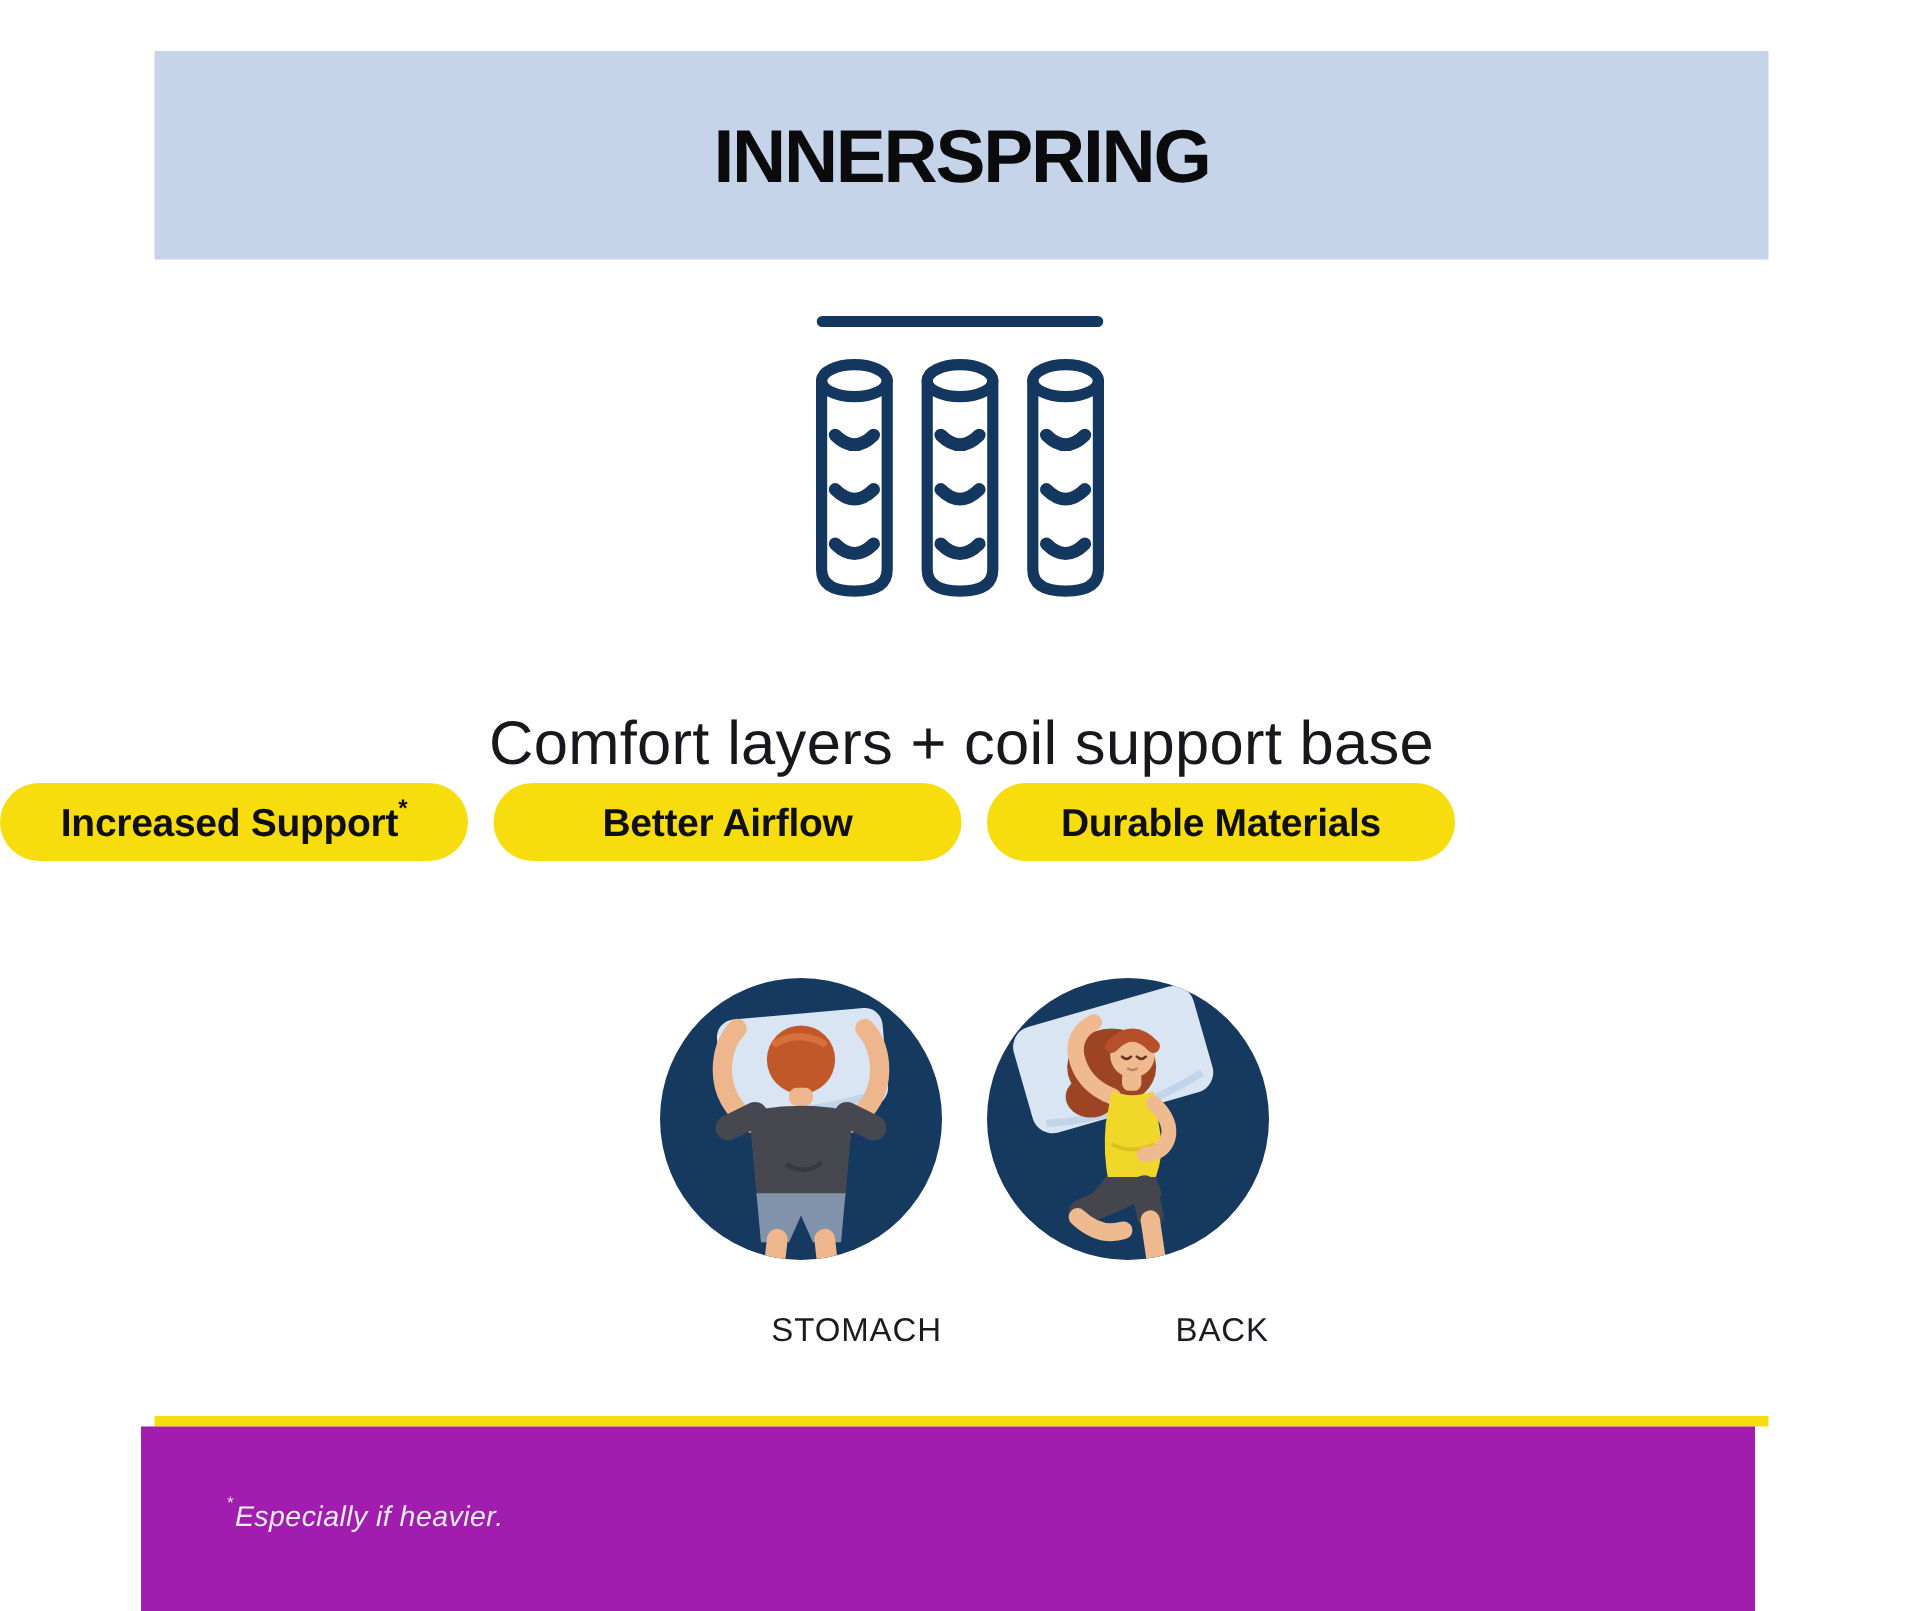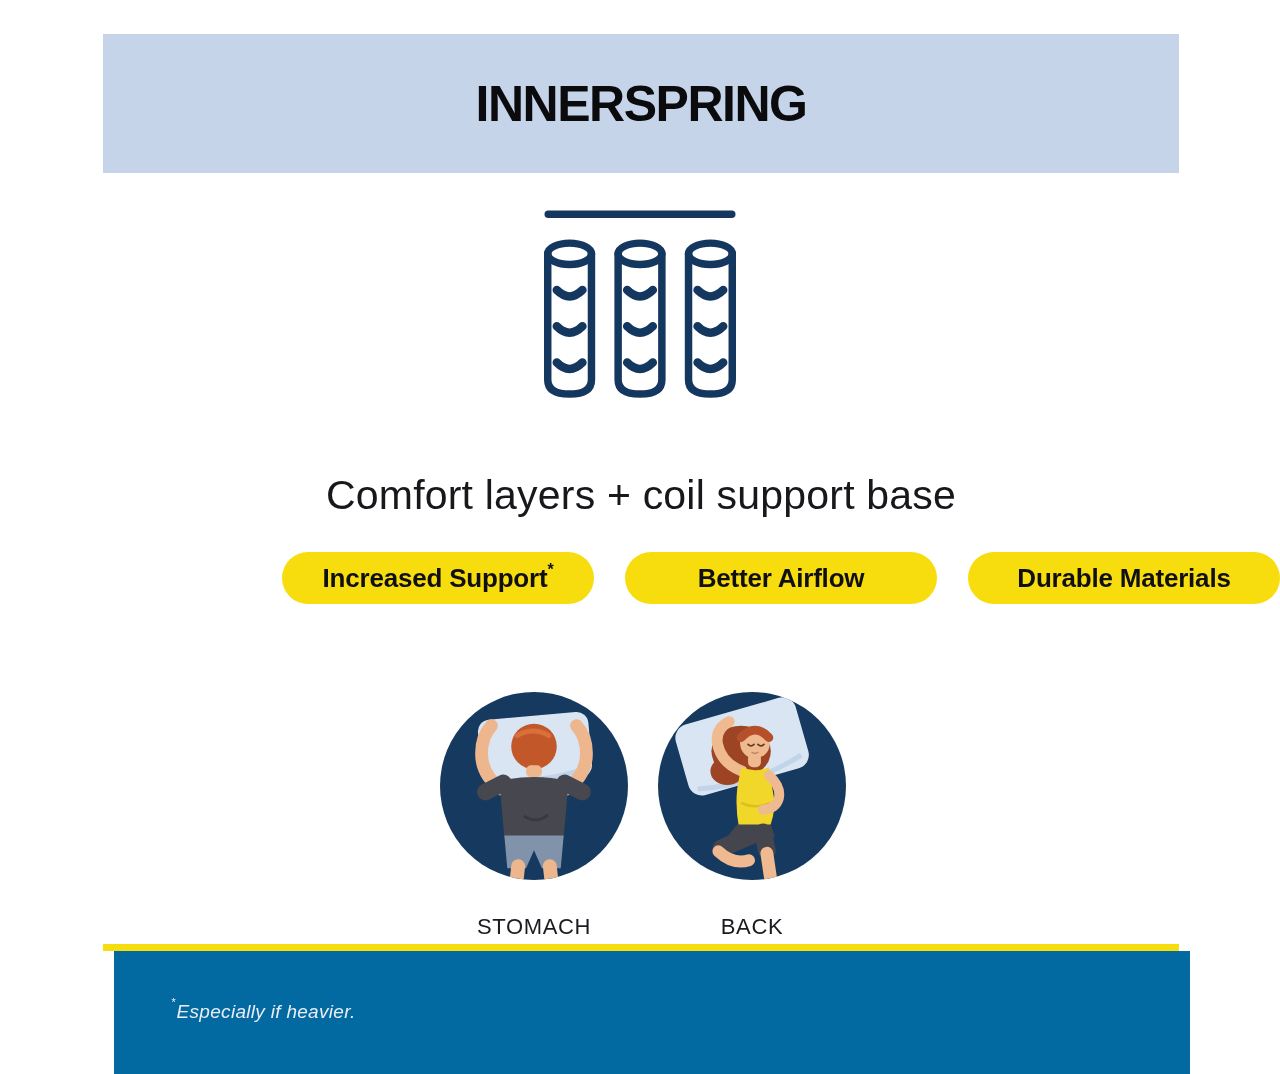--- a/index.html
+++ b/index.html
@@ -25,45 +25,45 @@
   .coil-wrap svg { display:block; width:100%; height:100%; }
   
   .caption {
     position:absolute; top:448px; left:103px; width:1076px;
     text-align:center; font-size:41px; font-weight:400; color:#17171c;
     letter-spacing:0.2px;
     margin-top:24px;
   }
   
   .badges {
-    position:absolute; top:552px; left:0; width:1280px;
-    display:flex; justify-content:flex-end; gap:31px;
+    position:absolute; top:522px; left:0; width:1280px;
+    display:flex; justify-content:flex-start; gap:17px;
   }
   .badge {
     width:312px; height:52px; background:#f8dd0e; border-radius:27px;
     display:flex; align-items:center; justify-content:center;
     font-size:26px; font-weight:700; color:#101014; letter-spacing:-0.2px;
   }
   .badge sup { font-size:16px; line-height:0; position:relative; top:-8px; }
   
   .positions { position:absolute; top:0; left:0; width:1280px; height:0; }
-  .pos { position:absolute; top:692px; width:188px; text-align:center; }
+  .pos { position:absolute; top:652px; width:188px; text-align:right; }
   .pos svg { display:block; width:188px; height:188px; }
   .pos figcaption {
     margin-top:34px; font-size:22px; letter-spacing:0.6px; color:#1a1a20;
     font-weight:400;
   }
   
   .footer-accent {
     position:absolute; left:103px; top:944px; width:1076px; height:7px;
     background:#f8dd0e;
   }
   .footer-bar {
-    position:absolute; left:114px; top:951px; width:1076px; height:123px;
-    background:#0369a1; display:flex; align-items:center; justify-content:space-between;
+    position:absolute; left:94px; top:951px; width:1076px; height:123px;
+    background:#a21caf; display:flex; align-items:center; justify-content:space-between;
     padding:0 42px 0 57px;
   }
   .footnote {
     color:#e9eef5; font-style:italic; font-size:19px; font-weight:400;
     letter-spacing:0.3px;
   }
   .footnote sup { font-size:11px; position:relative; top:-5px; margin-right:1px; }
   .logo-wrap { width:102px; height:78px; position:relative; top:3px; }
   .logo-wrap svg { display:block; width:100%; height:100%; overflow:visible; }
 </style>

